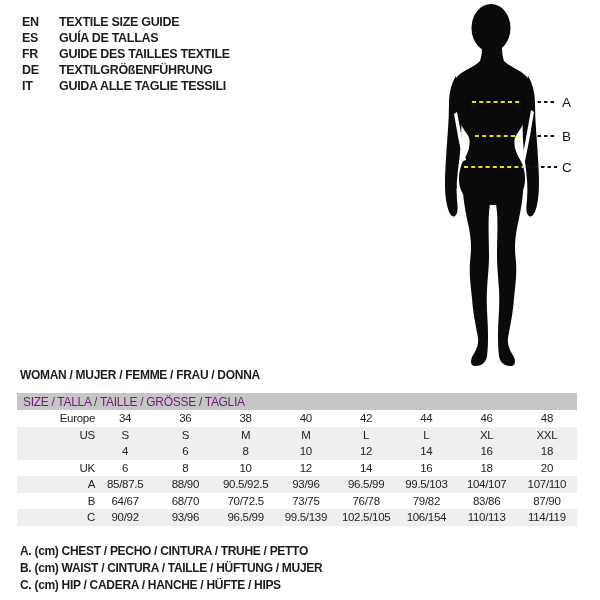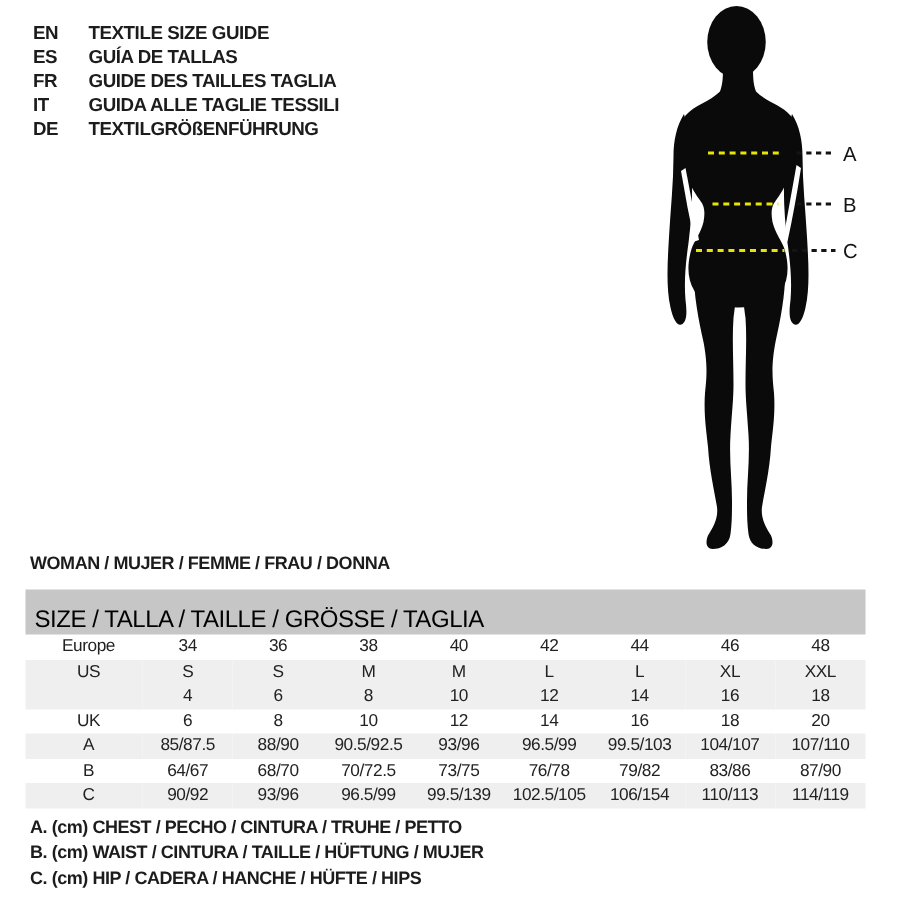--- a/index.html
+++ b/index.html
@@ -15,23 +15,23 @@
   
   .figure { position:absolute; left:425px; top:0; width:150px; height:375px; }
   
   .woman-line { position:absolute; left:20px; top:368px;
                 font-weight:bold; font-size:12px; letter-spacing:-0.3px; }
   
   .size-table { position:absolute; left:17px; top:393px; width:560px;
                 border-collapse:collapse; table-layout:fixed;
                 font-size:11.5px; letter-spacing:-0.3px; color:#222; }
   .size-table th { background:#c6c6c6; text-align:left; font-weight:normal;
-                   font-size:16px; height:17px; padding:12px 0 0 6px; color:#000000; }
+                   font-size:12px; height:17px; padding:0 0 0 6px; color:#701a75; }
   .size-table td { height:16.5px; padding:0; text-align:center; font-weight:normal; }
-  .size-table td.row-label { text-align:center; padding-left:6px; }
+  .size-table td.row-label { text-align:right; padding-left:6px; }
   .size-table tbody tr:nth-child(2),
   .size-table tbody tr:nth-child(3),
   .size-table tbody tr:nth-child(5),
   .size-table tbody tr:nth-child(7) { background:#efefef; }
   
   .legend { position:absolute; left:20px; top:543px; }
   .legend-line { height:17px; line-height:17px; font-weight:bold;
                  font-size:12px; letter-spacing:-0.3px; }
   svg text { font-family:"Liberation Sans", sans-serif; }
 </style>
@@ -44,29 +44,29 @@
     <div class="lang-row">
         <span class="lang-code">EN</span>
         <span class="lang-label">TEXTILE SIZE GUIDE</span>
       </div>
       <div class="lang-row">
         <span class="lang-code">ES</span>
         <span class="lang-label">GUÍA DE TALLAS</span>
       </div>
       <div class="lang-row">
         <span class="lang-code">FR</span>
-        <span class="lang-label">GUIDE DES TAILLES TAGLIA</span>
+        <span class="lang-label">GUIDE DES TAILLES TEXTILE</span>
+      </div>
+      <div class="lang-row">
+        <span class="lang-code">DE</span>
+        <span class="lang-label">TEXTILGRÖßENFÜHRUNG</span>
       </div>
       <div class="lang-row">
         <span class="lang-code">IT</span>
         <span class="lang-label">GUIDA ALLE TAGLIE TESSILI</span>
-      </div>
-      <div class="lang-row">
-        <span class="lang-code">DE</span>
-        <span class="lang-label">TEXTILGRÖßENFÜHRUNG</span>
       </div>
   </div>
 
   <svg class="figure" viewBox="0 0 150 375" width="150" height="375" xmlns="http://www.w3.org/2000/svg">
     <g fill="#0a0a0a">
       <ellipse cx="66" cy="28" rx="19.5" ry="24"></ellipse>
       <path d="M31,76 C26,84 24,94 24,104 C24,122 22,140 21,158 C20,175 19,192 22,205 C24,214 27,218 30,216 C33,214 33,208 32,200 C31,188 32,176 34,162 C36,146 37,130 36,114 C35,100 34,86 31,76 Z"></path>
       <path d="M103,76 C108,84 110,94 110,104 C110,122 112,140 113,158 C114,175 115,192 112,205 C110,214 107,218 104,216 C101,214 101,208 102,200 C103,188 102,176 100,162 C98,146 97,130 98,114 C99,100 100,86 103,76 Z"></path>
       <path d="M38,168 C36,190 40,210 44,228 C47,244 46,252 45,262 C44,276 46,288 47,298 C48,314 51,326 53,338 C54,346 50,352 47,357 C45,362 46,366 50,366 C56,366 61,363 62,356 C63,348 63,342 63,334 C63,320 61,306 62,290 C63,274 64,266 64,256 C64,240 63,226 64,212 C65,204 66,198 66,192 L66,180 C58,172 48,168 38,168 Z"></path>
       <path d="M98,168 C100,190 96,210 92,228 C89,244 90,252 91,262 C92,276 90,288 89,298 C88,314 85,326 83,338 C82,346 86,352 89,357 C91,362 90,366 86,366 C80,366 75,363 74,356 C73,348 73,342 73,334 C73,320 75,306 74,290 C73,274 72,266 72,256 C72,240 73,226 72,212 C71,204 70,198 70,192 L70,180 C78,172 88,168 98,168 Z"></path>

